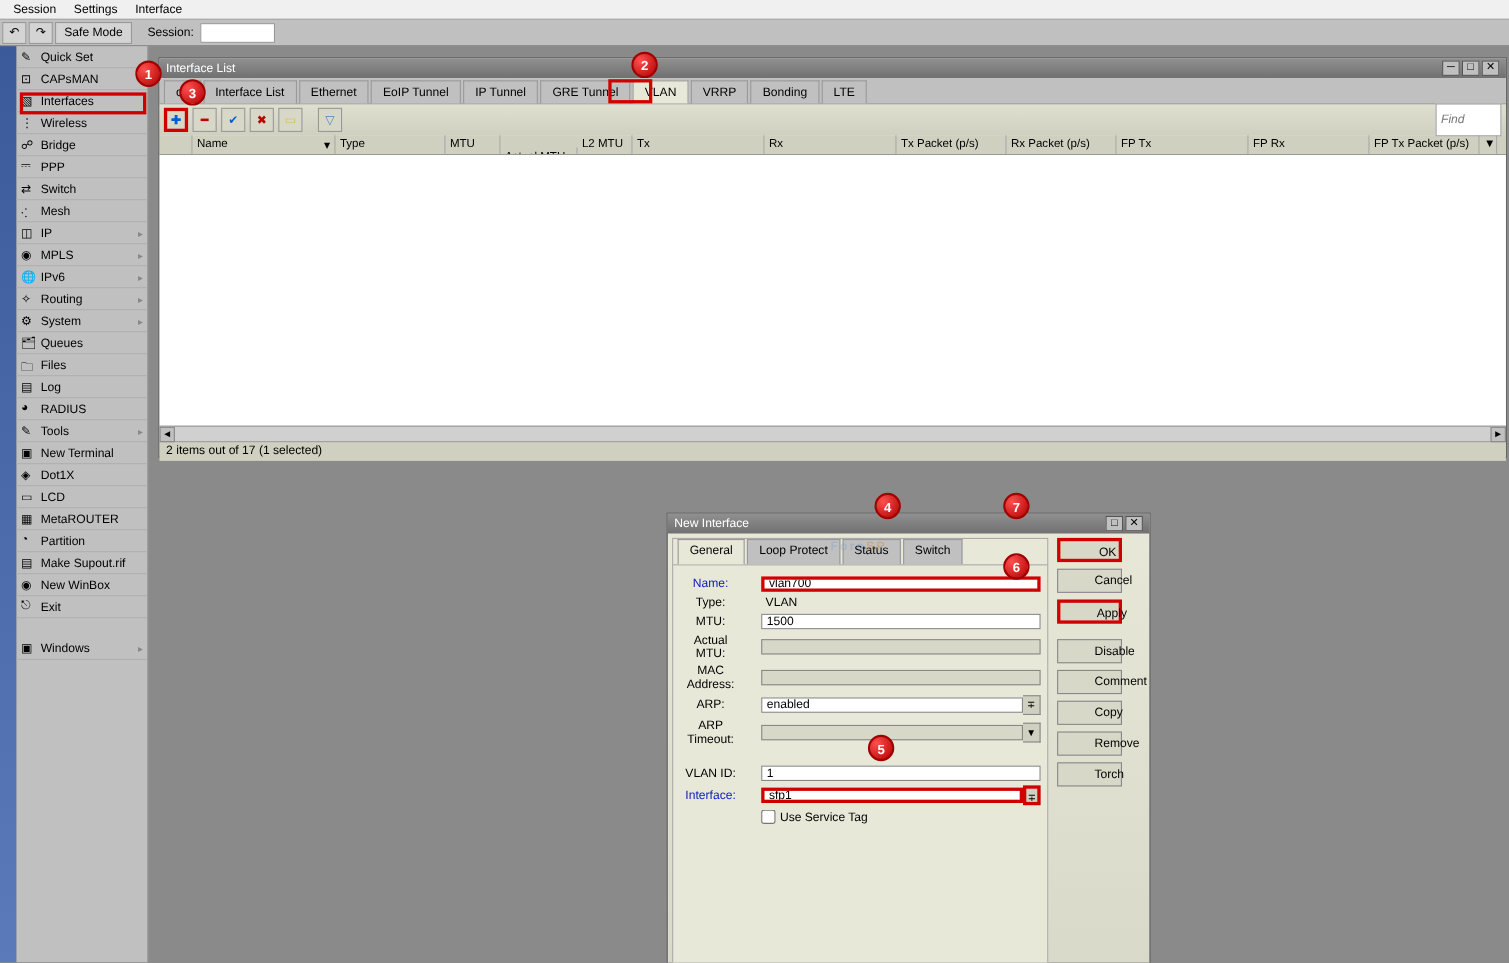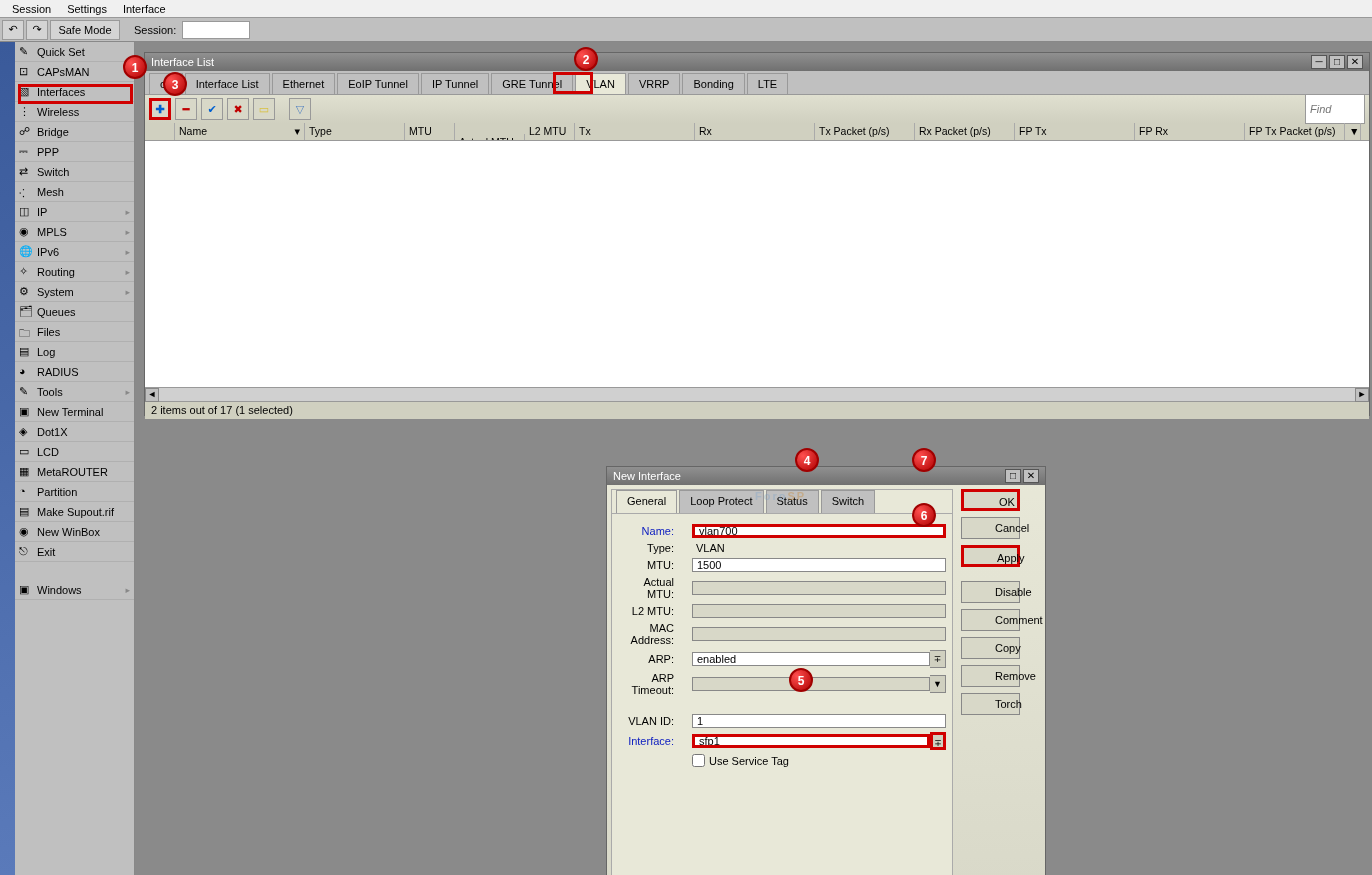--- a/index.html
+++ b/index.html
@@ -45,21 +45,21 @@
 .content-area { background: #fff; height: 246px; overflow: auto; }
 .hscroll { height: 14px; background: #d0d0d0; border-top: 1px solid #999; position: relative; }
 .hs-arrow { width: 14px; height: 14px; background: #c0c0c0; border: 1px solid #888; position: absolute; top:0; text-align: center; font-size:9px; }
 .status-bar { height: 18px; background: #d0d0c0; border-top: 1px solid #999; padding: 2px 6px; }
 
 .dialog { position: absolute; left: 471px; top: 424px; width: 440px; height: 445px; }
 .dialog-body { display: flex; padding: 4px; }
 .form-area { flex: 1; border: 1px solid #aaa; background: #e8e8d8; }
 .form-tabs { height: 24px; display: flex; padding-left: 4px; border-bottom: 1px solid #aaa; }
 .form-row { display: flex; align-items: center; margin: 4px 4px; }
-.form-label { width: 74px; text-align: right; padding-right: 18px; }
+.form-label { width: 74px; text-align: center; padding-right: 18px; }
 .form-label.blue { color: #1020c0; }
 .form-input { flex: 1; height: 14px; border: 1px solid #888; background: #fff; padding: 0 4px; }
 .form-input.ro { background: #d8d8c8; }
 .drop-btn { width: 16px; height: 18px; border: 1px solid #888; border-left: none; background: #d0d0c0; text-align: center; line-height: 16px; font-size: 9px; }
 
 .btn-col { width: 88px; padding-left: 8px; }
 .dlg-btn { width: 59px; height: 22px; border: 1px solid #888; background: #d8d8c8; margin-bottom: 6px; text-align: center; line-height: 20px; padding-left: 33px; }
 
 .marker { position: absolute; width: 24px; height: 24px; border-radius: 50%; background: radial-gradient(circle at 30% 30%, #ff5050, #b00000); border: 2px solid #a00000; color: #fff; font-weight: bold; text-align: center; line-height: 22px; font-size: 12px; z-index: 100; }
 .red-box { border: 3px solid #d00000 !important; }
@@ -287,24 +287,20 @@
             </div>
             <div class="form-row">
               <span class="form-label">MTU:</span>
               <input class="form-input" value="1500" style="">
             </div>
             <div class="form-row">
               <span class="form-label">Actual MTU:</span>
               <input class="form-input ro" readonly="" style="">
             </div>
             <div class="form-row">
-              <span class="form-label">L2 MTU:</span>
-              <input class="form-input ro" readonly="" style="">
-            </div>
-            <div class="form-row">
               <span class="form-label">MAC Address:</span>
               <input class="form-input ro" readonly="" style="">
             </div>
             <div class="form-row">
               <span class="form-label">ARP:</span>
               <input class="form-input" value="enabled" style="">
               <div class="drop-btn">∓</div>
             </div>
             <div class="form-row">
               <span class="form-label">ARP Timeout:</span>

